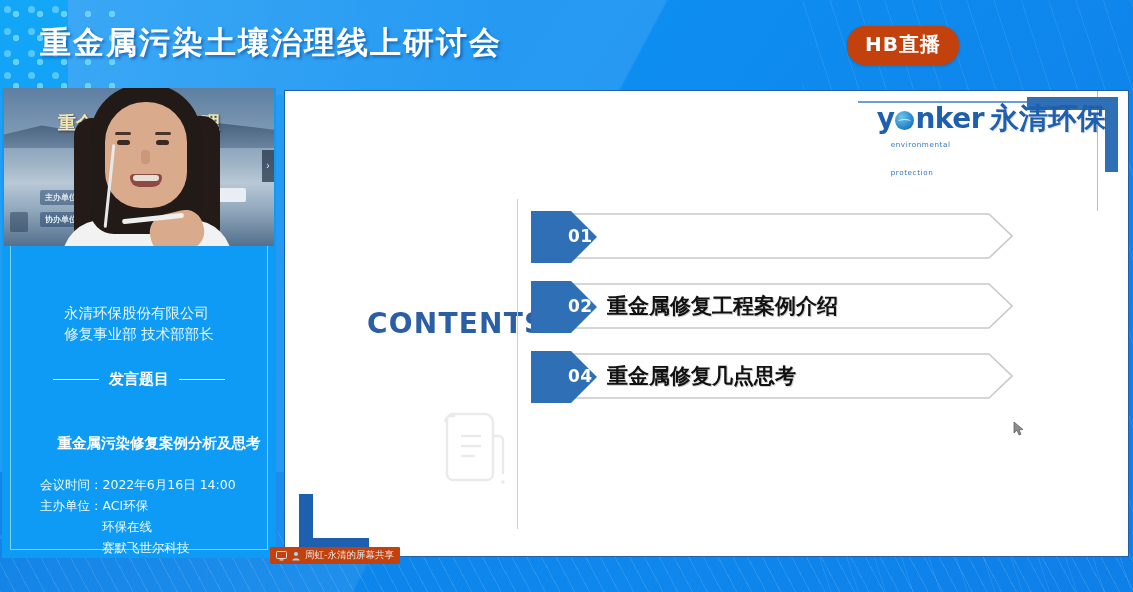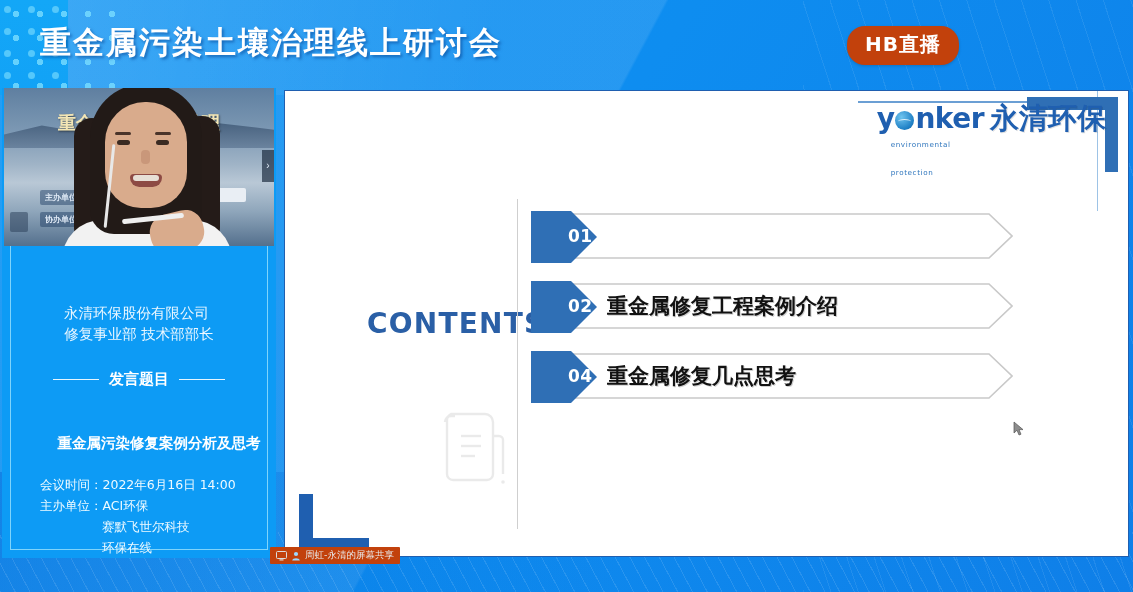--- a/index.html
+++ b/index.html
@@ -264,22 +264,22 @@
     </div>
     <div class="topic-text">重金属污染修复案例分析及思考</div>
 
     <div class="meta">
       <div class="row">
         <span>会议时间：</span><span>2022年6月16日 14:00</span>
       </div>
       <div class="row">
         <span>主办单位：</span><span>ACI环保</span>
       </div>
+      <div class="row ind">环保在线</div>
       <div class="row ind">赛默飞世尔科技</div>
-      <div class="row ind">环保在线</div>
     </div>
   </div>
 
   <div class="slide-frame">
     <div class="slide">
 
       <div class="corner-tr-line2"></div>
       <div class="corner-tr-line"></div>
       <div class="corner-tr"></div>
 

